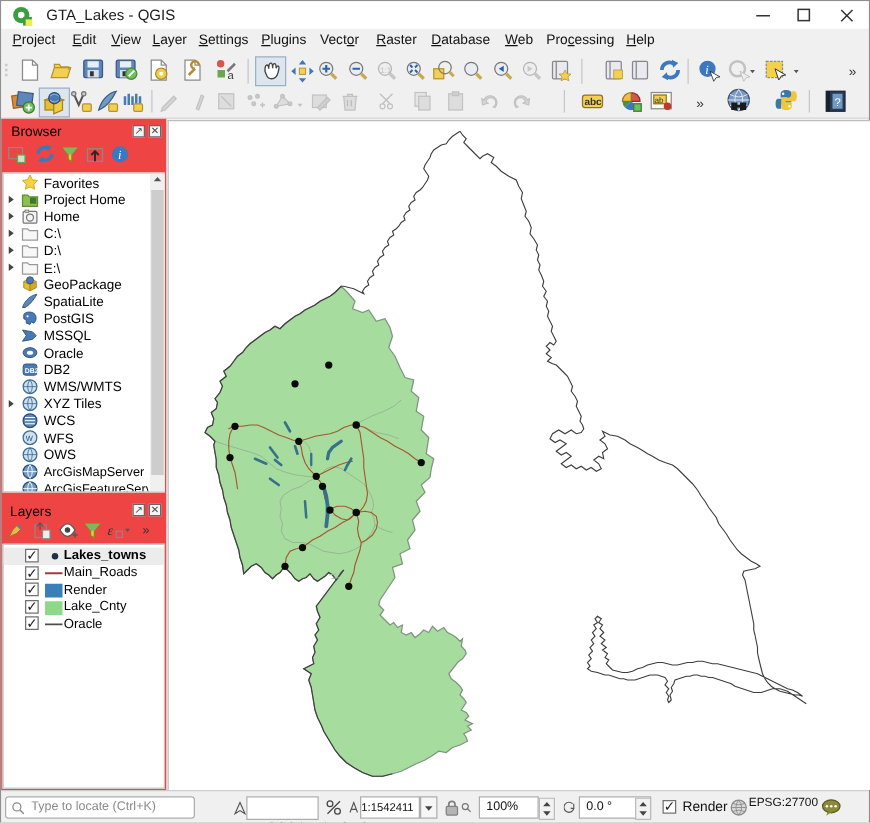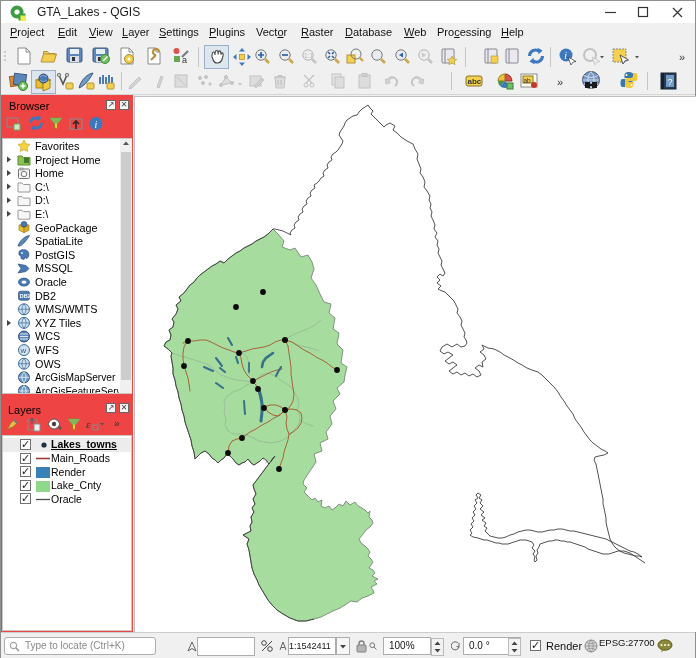--- a/index.html
+++ b/index.html
@@ -489,21 +489,21 @@
    <div class="cb" style="left:17px;top:30px"></div>
    <div class="cb" style="left:17px;top:44px"></div>
    <div class="cb" style="left:17px;top:57px"></div>
    <svg class="abs" style="left:0;top:0" width="128" height="80" viewBox="0 0 128 80">
     <circle cx="41" cy="9" r="2.6" fill="#1f3044"></circle>
     <path d="M33,22.5 h14" stroke="#9e3c3c" stroke-width="1.6"></path>
     <rect x="33" y="31" width="14" height="11" fill="#3980b6"></rect>
     <rect x="33" y="45" width="14" height="11" fill="#8ed88c"></rect>
     <path d="M33,63.5 h14" stroke="#4d4d4d" stroke-width="1.3"></path>
    </svg>
-   <div class="lrow" style="left:48px;top:2px;font-weight:bold;text-decoration:underline">Lakes_towns</div>
+   <div class="lrow" style="left:48px;top:2px;font-weight:bold;">Lakes_towns</div>
    <div class="lrow" style="left:48px;top:16px">Main_Roads</div>
    <div class="lrow" style="left:48px;top:29.5px">Render</div>
    <div class="lrow" style="left:48px;top:43px">Lake_Cnty</div>
    <div class="lrow" style="left:48px;top:56.5px">Oracle</div>
   </div>
  </div>
  <div id="canvas" class="abs">
  <svg width="561" height="535" viewBox="0 0 561 535">
  <g transform="translate(-134,-96)" fill="none">
   <path id="green" fill="#a6dc9e" stroke="#7f947f" stroke-width="1" d="M272,228 L277,233 283,240 281,246 289,249 294,247 300,256 307,254 311,261 313,268 310,277 315,284 319,293 323,301 330,303 328,312 334,317 332,328 338,332 336,343 342,349 340,362 346,366 344,374 343,381 336,387 339,393 332,400 335,408 329,415 331,423 325,431 327,438 319,442 321,450 313,453 315,461 311,467 307,473 303,479 302,483 306,487 303,491 307,495 311,499 314,497 317,501 321,499 320,505 324,507 328,505 331,509 335,506 338,503 342,505 345,500 349,504 354,501 357,505 361,507 364,509 367,512 369,510 368,516 371,519 372,522 369,526 365,529 362,533 358,538 360,542 364,545 367,548 369,551 367,555 370,558 372,561 370,564 368,567 372,569 374,572 371,575 377,578 373,580 376,583 370,586 372,589 373,592 367,595 361,597 356,601 350,600 344,604 339,607 332,610 326,613 320,616 313,618 305,620 297,620 289,617 282,613 276,609 271,604 267,599 264,594 261,589 258,584 256,579 253,573 251,567 250,561 249,555 248,549 246,543 248,538 245,536 242,534 246,532 250,530 249,525 251,521 250,516 253,511 251,507 254,503 252,498 255,493 253,488 252,484 255,480 258,476 261,472 264,468 267,464 270,460 272,457 274,455 271,459 268,463 265,459 262,457 259,460 256,462 253,464 250,462 247,458 244,461 241,462 238,464 235,462 232,458 229,455 226,453 223,457 220,459 217,462 214,459 211,457 208,453 204,450 200,452 197,455 194,458 193,451 191,445 190,439 188,433 186,427 184,421 183,415 181,409 180,403 178,397 177,391 175,385 174,379 172,373 172,367 171,361 170,355 171,352 167,348 163,345 165,341 169,339 170,334 168,329 172,326 173,321 171,318 175,313 177,308 175,304 180,300 178,296 183,292 186,288 189,284 193,281 196,277 199,274 203,271 207,268 211,265 215,263 219,260 223,262 227,258 231,255 235,252 239,250 243,247 247,245 251,243 255,240 259,238 263,236 267,233 270,230 Z"></path>

